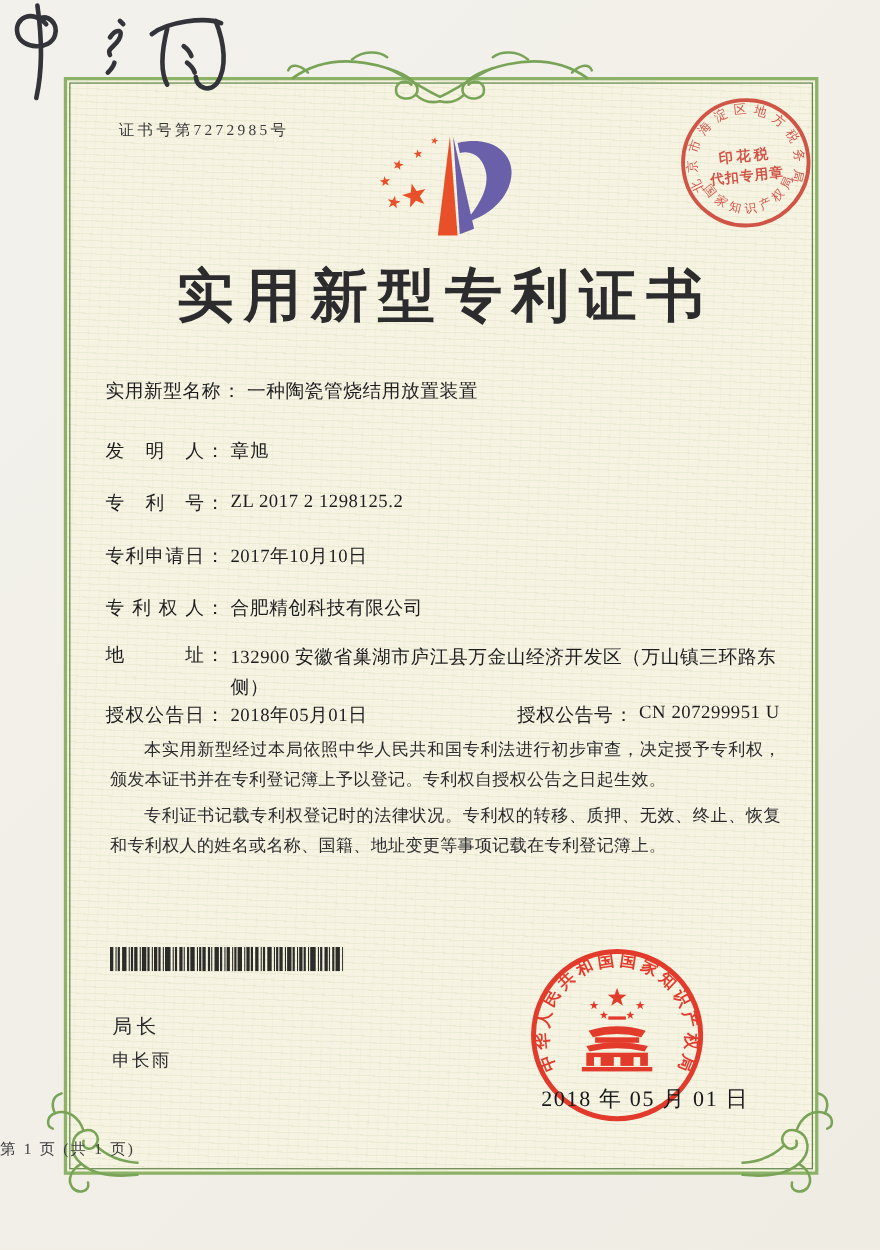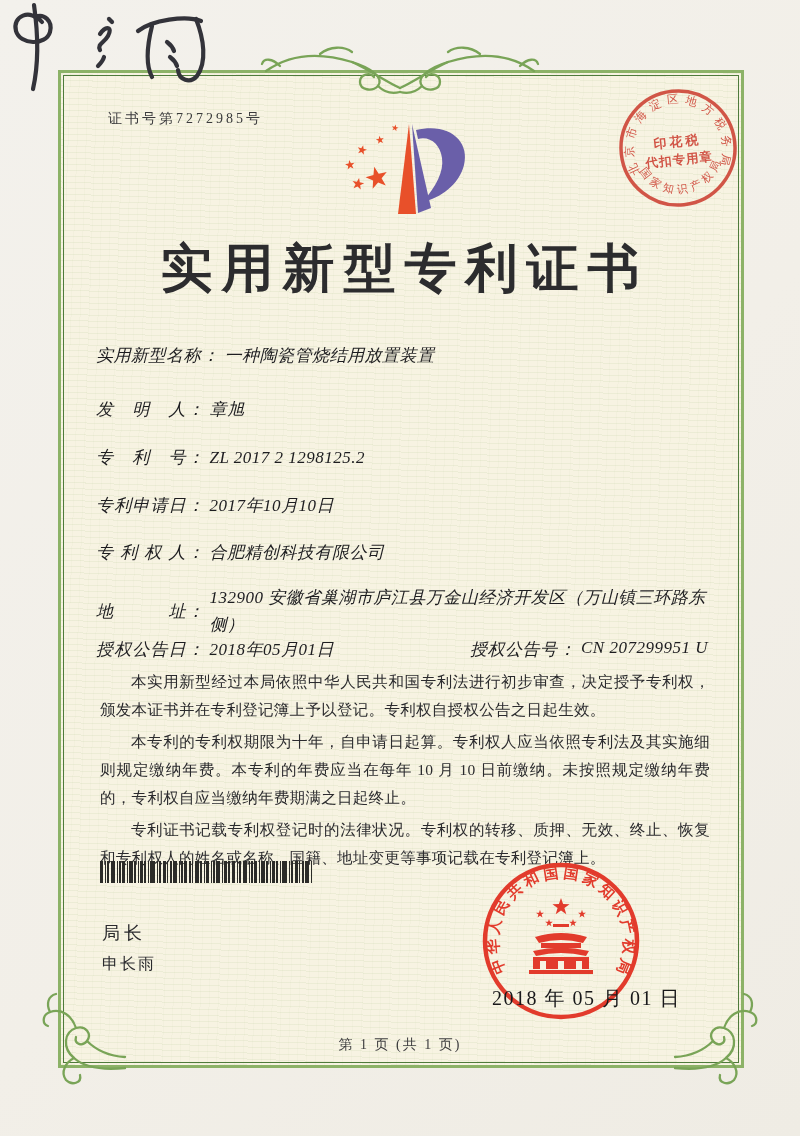--- a/index.html
+++ b/index.html
@@ -29,36 +29,36 @@
   .abs{position:absolute;}
   .cert-no{
     left:108px;top:110px;font-size:14px;letter-spacing:3px;color:#3a3a3c;
   }
   .title{
     left:0;right:0;top:234px;text-align:center;
     font-size:52px;font-weight:bold;letter-spacing:9px;padding-left:9px;
     color:#2c2c2e;
   }
   .fields{left:96px;top:338px;width:618px;font-size:17px;color:#1d1d20;}
-  .frow{position:absolute;left:0;display:flex;align-items:center;letter-spacing:0.5px;font-style:italic;}
+  .frow{position:absolute;left:0;display:flex;align-items:flex-start;letter-spacing:0.5px;}
   .flabel{display:inline-block;min-width:90px;text-align:justify;text-align-last:justify;white-space:nowrap;}
   .fcolon{margin:0 5px 0 1px;}
   .fvalue{white-space:pre-wrap;}
   .addr .fvalue{width:505px;line-height:27px;}
   .grant-group2{position:absolute;left:374px;top:0;display:flex;}
   .paras{left:96px;top:664px;width:618px;font-size:15.5px;line-height:28px;
     text-align:justify;color:#2b2b2e;letter-spacing:0.3px;}
   .paras p{margin:4px;text-indent:2em;}
   .barcode{left:100px;top:861px;}
   .director-title{left:102px;top:921px;font-size:18px;letter-spacing:4px;color:#2a2a2e;text-align:center;}
   .director-name{left:102px;top:954px;font-size:16px;letter-spacing:2px;color:#2a2a2e;}
   .seal{left:477px;top:857px;}
   .seal-date{left:492px;top:985px;font-size:20px;letter-spacing:1.5px;color:#18181a;}
   .tax-stamp{left:614px;top:84px;opacity:0.93;}
-  .footer{left:0;right:0;top:1036px;text-align:center;font-size:14px;letter-spacing:2px;color:#3c3c3e;}
+  .footer{left:0;right:0;top:1036px;font-size:14px;letter-spacing:2px;color:#3c3c3e;}
   .logo{left:338px;top:120px;}
   svg text{font-family:"Liberation Serif","DejaVu Serif",serif;}
   .seal-arc text{font-weight:bold;fill:#e23b2c;}
   .stamp-arc text{fill:#cf4a3c;}
   .stamp-center{fill:#cf4a3c;font-weight:bold;}
   .flourish path{stroke:#79a457;stroke-width:2.3;fill:none;stroke-linecap:round;}
   .sig path{stroke:#33333a;stroke-width:4.2;fill:none;stroke-linecap:round;stroke-linejoin:round;}
 </style>
 </head>
 <body>
@@ -189,21 +189,20 @@
       <span class="grant-group2">
         <span>授权公告号</span>
           <span class="fcolon">：</span>
         <span>CN 207299951 U</span>
       </span>
     </div>
   </div>
 
   <div class="abs paras">
     <p>本实用新型经过本局依照中华人民共和国专利法进行初步审查，决定授予专利权，颁发本证书并在专利登记簿上予以登记。专利权自授权公告之日起生效。</p>
-    <p>本专利的专利权期限为十年，自申请日起算。专利权人应当依照专利法及其实施细则规定缴纳年费。本专利的年费应当在每年 10 月 10 日前缴纳。未按照规定缴纳年费的，专利权自应当缴纳年费期满之日起终止。</p>
     <p>专利证书记载专利权登记时的法律状况。专利权的转移、质押、无效、终止、恢复和专利权人的姓名或名称、国籍、地址变更等事项记载在专利登记簿上。</p>
   </div>
 
   <svg class="abs barcode" width="212" height="22" viewBox="0 0 212 22">
     <line x1="0" y1="11" x2="212" y2="11" stroke="#2b2b28" stroke-width="22" stroke-dasharray="3 2 1 1 2 2 4 2 1 1 2 1 3 2 1 1 4 1 2 2 1 1 3 1 2 2 1 1 5 2 1 1 2 2 3 1 1 2 2 1 4 2 1 1 2 1 3 2 2 1 1 2 4 1 2 2 1 1 3 2 1 1 2 1 4 2 1 1 3 1 2 2"></line>
   </svg>
 
   <div class="abs director-title">局长</div>
   <div class="abs director-name">申长雨</div>
 

